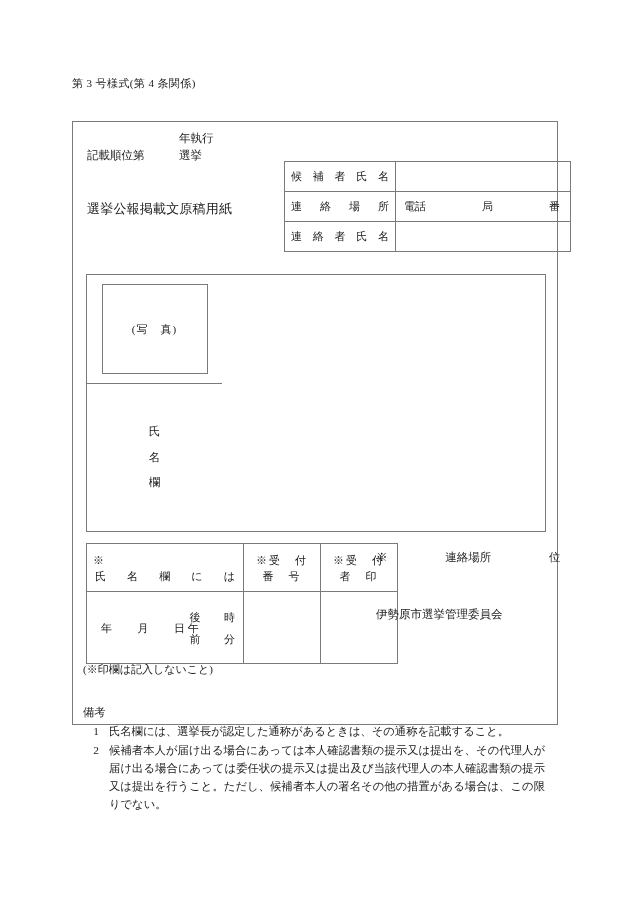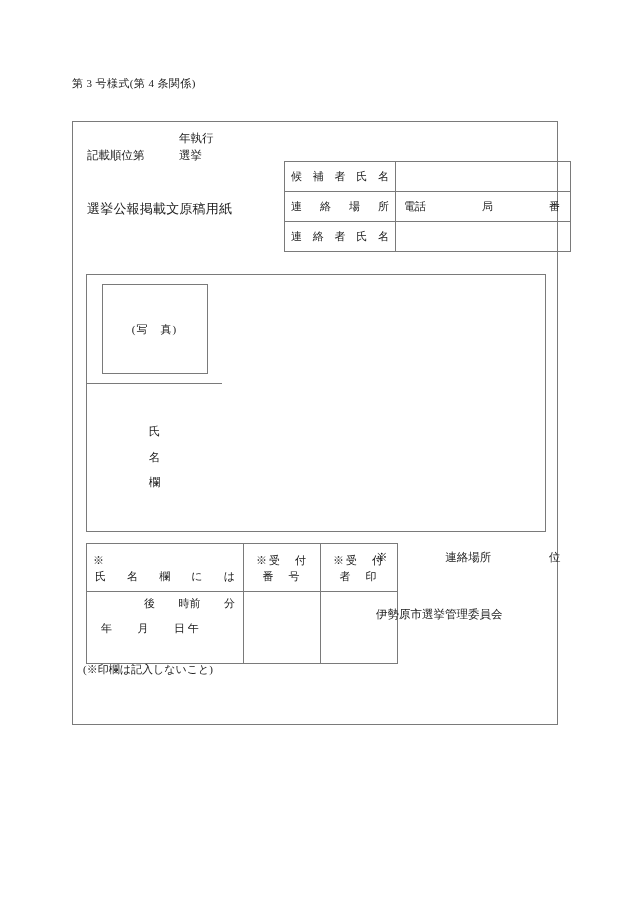--- a/index.html
+++ b/index.html
@@ -200,21 +200,21 @@
     text-align: center;
   }
   .date-base span { display: inline-block; }
   .date-base .g { width: 20px; }
   .date-ampm {
     position: absolute;
     right: 8px;
     top: 0;
     height: 100%;
     display: flex;
-    flex-direction: row;
+    flex-direction: column;
     justify-content: center;
     line-height: 2.0;
     text-align: right;
     white-space: nowrap;
   }
   .date-ampm .gap { width: 18px; display: inline-block; }
 
   
   .rank-note {
     position: absolute;
@@ -378,14 +378,25 @@
     <span class="sp"></span>
     <span>連絡場所</span>
     <span class="sp"></span>
     <span>位</span>
   </div>
 
   <div class="committee">伊勢原市選挙管理委員会</div>
 
   <div class="seal-note">(※印欄は記入しないこと)</div>
 
+  <div class="remarks">
+    <div class="remarks-title">備考</div>
+    <div class="remark-item">
+      <div class="remark-num">1</div>
+      <div class="remark-text">氏名欄には、選挙長が認定した通称があるときは、その通称を記載すること。</div>
+    </div>
+    <div class="remark-item">
+      <div class="remark-num">2</div>
+      <div class="remark-text">候補者本人が届け出る場合にあっては本人確認書類の提示又は提出を、その代理人が届け出る場合にあっては委任状の提示又は提出及び当該代理人の本人確認書類の提示又は提出を行うこと。ただし、候補者本人の署名その他の措置がある場合は、この限りでない。</div>
+    </div>
+  </div>
 
 </div>
 
 </body></html>

